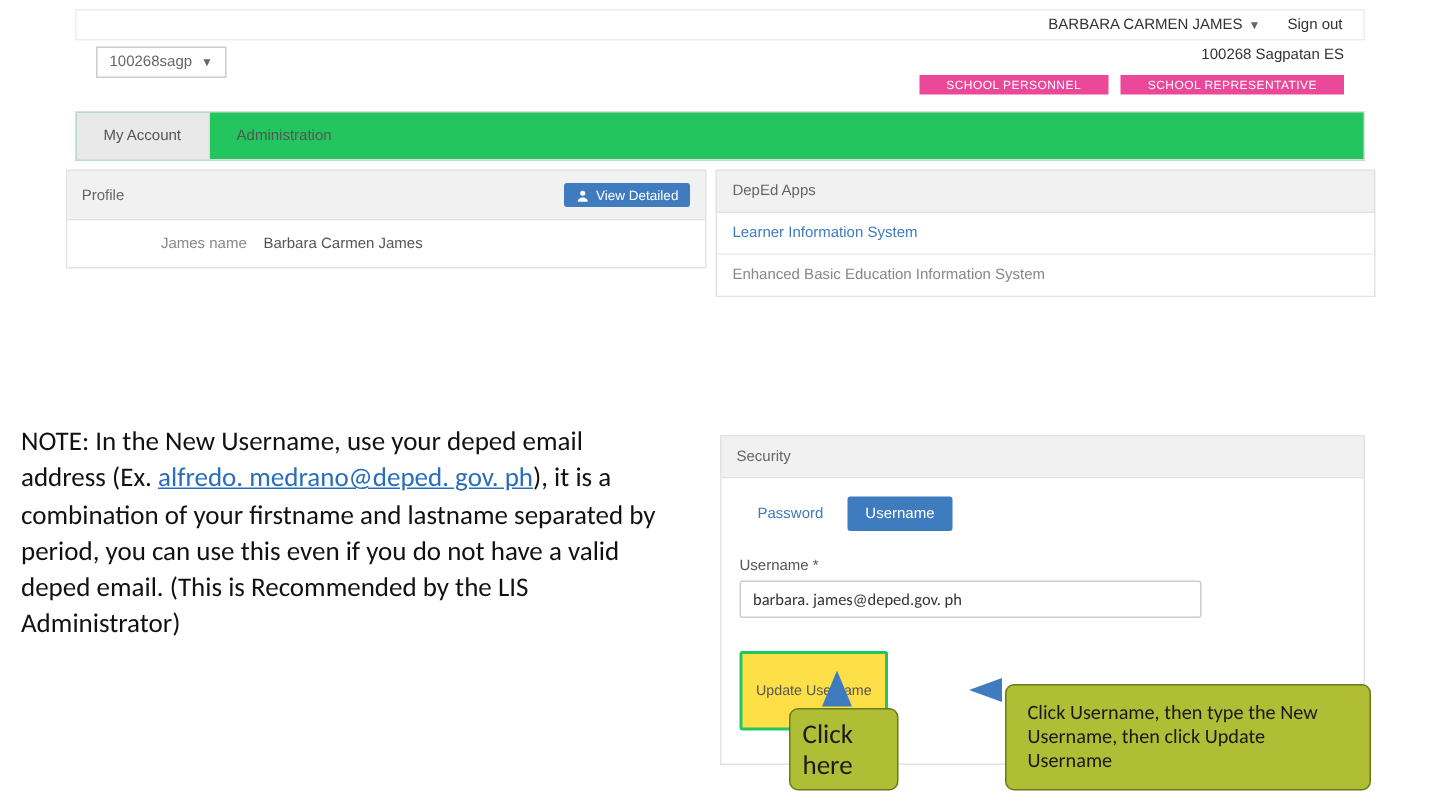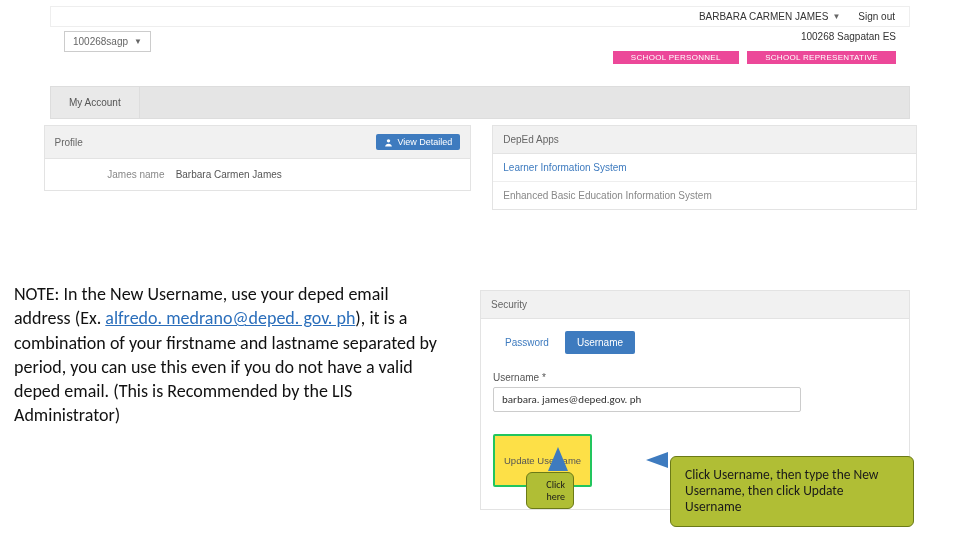--- a/index.html
+++ b/index.html
@@ -8,24 +8,24 @@
 .topbar .uname{margin-right:4px}
 .topbar .drop{font-size:8px;color:#666;margin-right:18px}
 .topbar a{color:#333;text-decoration:none}
 .schoolbar{width:860px;margin:4px auto 0;display:flex;justify-content:flex-end;align-items:flex-start;padding:0 14px 2px}
 .schoolbar .left{margin-right:auto}
 .schoolbar .tags{text-align:right}
 .school-select{font-size:10px;color:#666;border:1px solid #ccc;padding:4px 8px;background:#fff;display:inline-flex;align-items:center}
 .school-select .drop{font-size:8px;margin-left:6px}
 .school-label{font-size:10px;color:#333;margin-bottom:4px}
 .tag{display:inline-block;font-size:8px;background:#ec4899;color:#fff;padding:2px 18px;margin-left:4px;letter-spacing:.3px}
-.tabsrow{width:860px;margin:20px auto 0;background:#e5e5e5;border:1px solid #ddd;display:flex;font-size:10px;color:#555}
+.tabsrow{width:860px;margin:8px auto 0;background:#22c55e;border:1px solid #ddd;display:flex;font-size:10px;color:#555}
 .tabsrow .tab{padding:10px 18px}
 .tabsrow .active{background:#e9e9e9;border-right:1px solid #ddd}
-.rowpair{width:873px;margin:6px auto 0;display:flex;gap:21px}
+.rowpair{width:873px;margin:6px auto 0;display:flex;gap:6px}
 .colL{flex:0 0 49%}
 .colR{flex:1}
 .panel{border:1px solid #e3e3e3}
 .panel-h{background:#f1f1f1;border-bottom:1px solid #e3e3e3;font-size:10px;color:#666;padding:8px 10px;display:flex;align-items:center}
 .panel-b{background:#fff;padding:10px;font-size:10px;color:#555}
 .btn-blue{margin-left:auto;background:#3e7bbf;color:#fff;font-size:9px;padding:3px 8px;border-radius:2px;display:flex;align-items:center;gap:4px}
 .person-icon{width:9px;height:9px}
 .linkblue{color:#3e7bbf}
 .linkgray{color:#888}
 .note{position:absolute;left:14px;top:282px;width:430px;font-family:Calibri,Arial,sans-serif;font-size:18px;line-height:1.35;color:#111}
@@ -34,21 +34,21 @@
 .sec-head{background:#f1f1f1;border:1px solid #e3e3e3;font-size:10px;color:#666;padding:8px 10px}
 .sec-body{border:1px solid #e3e3e3;border-top:none;background:#fff;padding:12px 12px 22px}
 .tabpills{display:flex;font-size:10px}
 .pill{padding:6px 12px;border-radius:2px;text-decoration:none}
 .pill.pw{color:#3e7bbf}
 .pill.un{background:#3e7bbf;color:#fff;margin-left:4px}
 .field-label{font-size:10px;color:#555;margin-top:18px}
 .uinput{border:1px solid #ccc;border-radius:2px;padding:5px 8px;font-size:11px;font-family:Calibri,Arial,sans-serif;color:#333;width:308px;margin-top:4px}
 .update-btn{display:inline-block;border:2px solid #22c55e;background:#fde047;color:#555;font-size:9.5px;padding:19px 9px;margin-top:22px;border-radius:2px}
 .callout{position:absolute;background:#b0be35;border:1.5px solid #6b7a17;border-radius:6px;font-family:Calibri,Arial,sans-serif;color:#1a1a1a}
-.co1{left:526px;top:472px;width:48px;padding:6px 8px;font-size:10px;line-height:1.15;text-align:right}
+.co1{left:526px;top:472px;width:73px;padding:6px 8px;font-size:18px;line-height:1.15;text-align:left}
 .co2{left:670px;top:456px;width:244px;padding:10px 14px;font-size:13.5px;line-height:1.2}
 .arrow1{position:absolute;left:548px;top:447px;width:0;height:0;border-left:10px solid transparent;border-right:10px solid transparent;border-bottom:24px solid #3e7bbf}
 .arrow2{position:absolute;left:646px;top:452px;width:0;height:0;border-top:8px solid transparent;border-bottom:8px solid transparent;border-right:22px solid #3e7bbf}
 </style>
 </head>
 <body>
 
 <div class="topbar">
   <span class="uname">BARBARA CARMEN JAMES</span>
   <span class="drop">▼</span>
@@ -64,20 +64,21 @@
   </div>
   <div class="tags">
     <div class="school-label">100268  Sagpatan ES</div>
     <span class="tag">SCHOOL PERSONNEL</span>
     <span class="tag">SCHOOL REPRESENTATIVE</span>
   </div>
 </div>
 
 <div class="tabsrow">
   <div class="tab active">My Account</div>
+  <div class="tab">Administration</div>
 </div>
 
 <div class="rowpair">
   <div class="colL">
     <div class="panel">
       <div class="panel-h">
         <span>Profile</span>
         <span class="btn-blue">
           <svg class="person-icon" viewBox="0 0 16 16">
               <circle cx="8" cy="5" r="3" fill="#fff"></circle>

